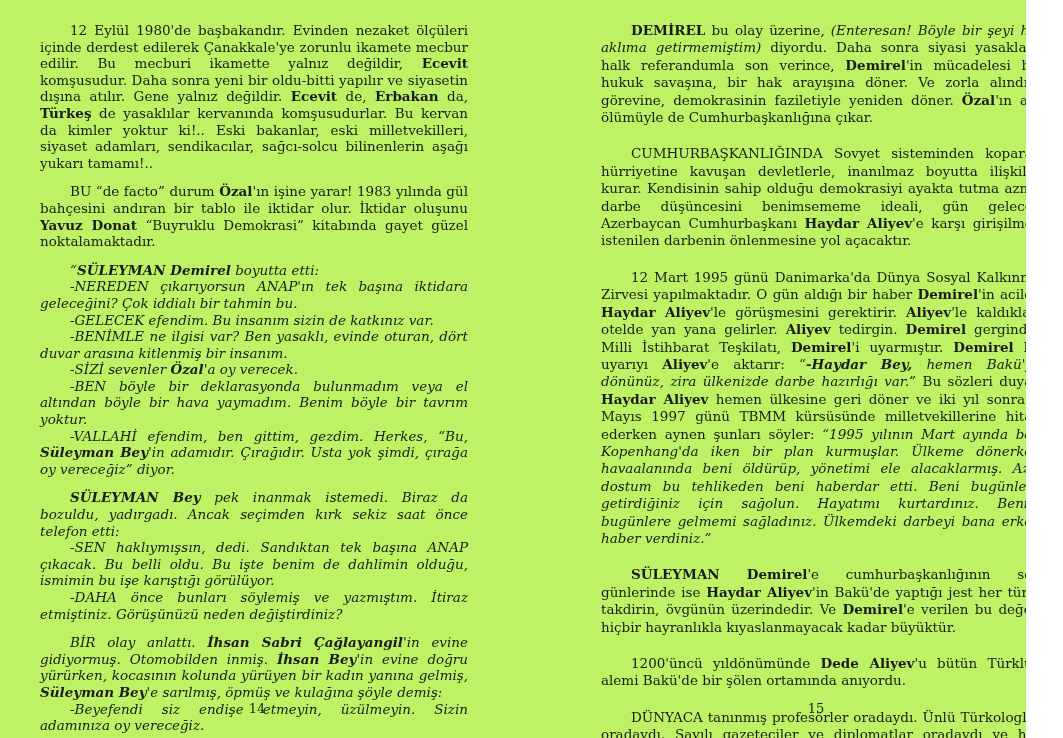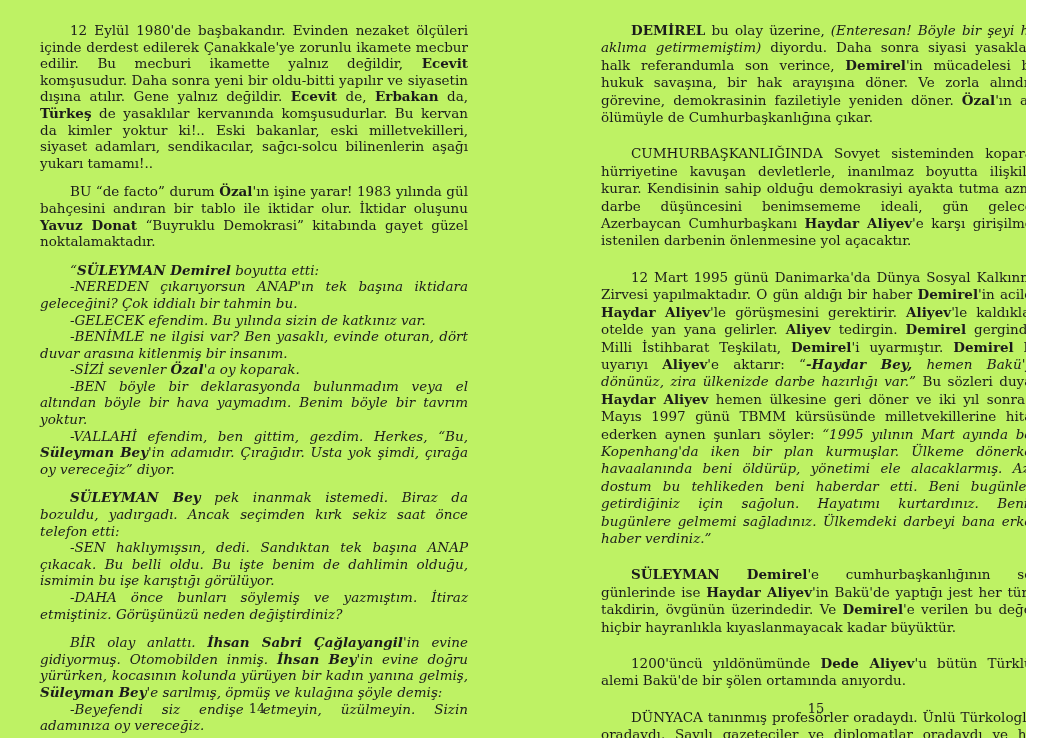--- a/index.html
+++ b/index.html
@@ -57,23 +57,23 @@
 </style>
 </head>
 <body>
 
 <div class="spread">
   <div class="page page-left">
       <p><span class="s-n">12 Eylül 1980'de başbakandır. Evinden nezaket ölçüleri içinde derdest edilerek Çanakkale'ye zorunlu ikamete mecbur edilir. Bu mecburi ikamette yalnız değildir, </span><span class="s-b">Ecevit</span><span class="s-n"> komşusudur. Daha sonra yeni bir oldu-bitti yapılır ve siyasetin dışına atılır. Gene yalnız değildir. </span><span class="s-b">Ecevit</span><span class="s-n"> de, </span><span class="s-b">Erbakan</span><span class="s-n"> da, </span><span class="s-b">Türkeş</span><span class="s-n"> de yasaklılar kervanında komşusudurlar. Bu kervan da kimler yoktur ki!.. Eski bakanlar, eski milletvekilleri, siyaset adamları, sendikacılar, sağcı-solcu bilinenlerin aşağı yukarı tamamı!..</span></p>
       <p class="gap"><span class="s-n">BU “de facto” durum </span><span class="s-b">Özal</span><span class="s-n">'ın işine yarar! 1983 yılında gül bahçesini andıran bir tablo ile iktidar olur. İktidar oluşunu </span><span class="s-b">Yavuz Donat</span><span class="s-n"> “Buyruklu Demokrasi” kitabında gayet güzel noktalamaktadır.</span></p>
       <p class="gap italic"><span class="s-n">“</span><span class="s-b">SÜLEYMAN Demirel</span><span class="s-n"> boyutta etti:</span></p>
       <p class="italic"><span class="s-n">-NEREDEN çıkarıyorsun ANAP'ın tek başına iktidara geleceğini? Çok iddialı bir tahmin bu.</span></p>
-      <p class="italic"><span class="s-n">-GELECEK efendim. Bu yılında sizin de katkınız var.</span></p>
+      <p class="italic"><span class="s-n">-GELECEK efendim. Bu insanım sizin de katkınız var.</span></p>
       <p class="italic"><span class="s-n">-BENİMLE ne ilgisi var? Ben yasaklı, evinde oturan, dört duvar arasına kitlenmiş bir insanım.</span></p>
-      <p class="italic"><span class="s-n">-SİZİ sevenler </span><span class="s-b">Özal</span><span class="s-n">'a oy koparak.</span></p>
+      <p class="italic"><span class="s-n">-SİZİ sevenler </span><span class="s-b">Özal</span><span class="s-n">'a oy verecek.</span></p>
       <p class="italic"><span class="s-n">-BEN böyle bir deklarasyonda bulunmadım veya el altından böyle bir hava yaymadım. Benim böyle bir tavrım yoktur.</span></p>
       <p class="italic"><span class="s-n">-VALLAHİ efendim, ben gittim, gezdim. Herkes, “Bu, </span><span class="s-b">Süleyman Bey</span><span class="s-n">'in adamıdır. Çırağıdır. Usta yok şimdi, çırağa oy vereceğiz” diyor.</span></p>
       <p class="gap italic"><span class="s-b">SÜLEYMAN Bey</span><span class="s-n"> pek inanmak istemedi. Biraz da bozuldu, yadırgadı. Ancak seçimden kırk sekiz saat önce telefon etti:</span></p>
       <p class="italic"><span class="s-n">-SEN haklıymışsın, dedi. Sandıktan tek başına ANAP çıkacak. Bu belli oldu. Bu işte benim de dahlimin olduğu, ismimin bu işe karıştığı görülüyor.</span></p>
       <p class="italic"><span class="s-n">-DAHA önce bunları söylemiş ve yazmıştım. İtiraz etmiştiniz. Görüşünüzü neden değiştirdiniz?</span></p>
       <p class="gap italic"><span class="s-n">BİR olay anlattı. </span><span class="s-b">İhsan Sabri Çağlayangil</span><span class="s-n">'in evine gidiyormuş. Otomobilden inmiş. </span><span class="s-b">İhsan Bey</span><span class="s-n">'in evine doğru yürürken, kocasının kolunda yürüyen bir kadın yanına gelmiş, </span><span class="s-b">Süleyman Bey</span><span class="s-n">'e sarılmış, öpmüş ve kulağına şöyle demiş:</span></p>
       <p class="italic"><span class="s-n">-Beyefendi siz endişe etmeyin, üzülmeyin. Sizin adamınıza oy vereceğiz.</span></p>
     </div>
 
   <div class="page page-right">

